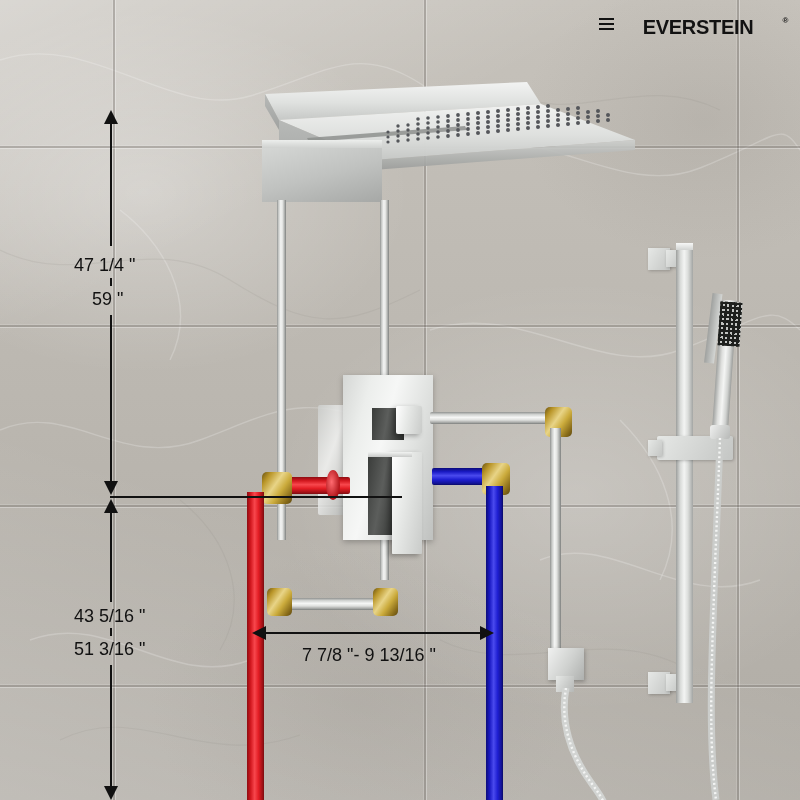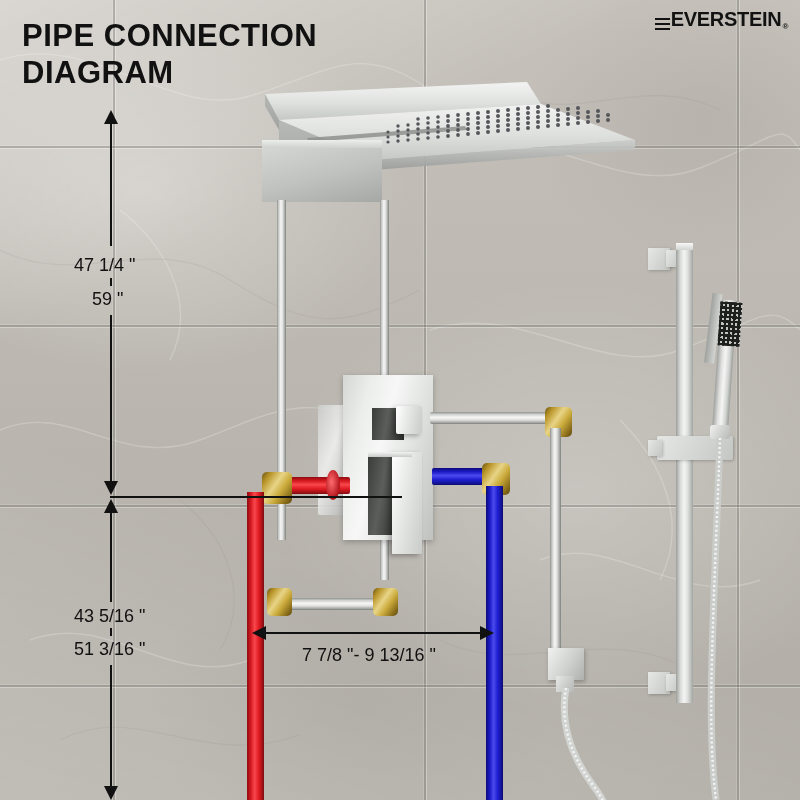--- a/index.html
+++ b/index.html
@@ -25,22 +25,22 @@
   
   .grout{position:absolute;background:rgba(120,116,110,.40);}
   .grout.v{width:2px;top:0;bottom:0;
      box-shadow:1px 0 0 rgba(255,255,255,.30), -1px 0 0 rgba(255,255,255,.14);}
   .grout.h{height:2px;left:0;right:0;
      box-shadow:0 1px 0 rgba(255,255,255,.30), 0 -1px 0 rgba(255,255,255,.14);}
 
   
   .title{position:absolute;left:22px;top:18px;font-size:31px;font-weight:bold;
      letter-spacing:.5px;line-height:1.18;color:#111;white-space:pre-line;}
-  .logo{position:absolute;right:12px;top:8px;display:flex;align-items:flex-end;
-     font-size:20px;font-weight:bold;letter-spacing:-.3px;color:#121212;}
+  .logo{position:absolute;right:12px;top:16px;display:flex;align-items:flex-start;
+     font-size:20px;font-weight:bold;letter-spacing:-.3px;color:#121212;gap:28px;}
   .logo .ebars{display:inline-block;width:15px;height:15px;margin-right:1px;position:relative;top:1px;}
   .logo .ebars i{position:absolute;left:0;right:0;height:2.4px;background:#121212;}
   .logo .ebars i:nth-child(1){top:1px;}
   .logo .ebars i:nth-child(2){top:6px;}
   .logo .ebars i:nth-child(3){top:11px;}
   .logo sup{font-size:8px;vertical-align:super;margin-left:1px;}
 
   .dim-text{position:absolute;color:#111;font-size:17.5px;white-space:nowrap;}
   .dim-text.big{font-size:18px;}
 
@@ -132,22 +132,20 @@
   </div>
 
   <div class="grout v" style="left:113px;"></div>
   <div class="grout v" style="left:424px;"></div>
   <div class="grout v" style="left:737px;"></div>
   <div class="grout h" style="top:146px;"></div>
   <div class="grout h" style="top:325px;"></div>
   <div class="grout h" style="top:505px;"></div>
   <div class="grout h" style="top:685px;"></div>
 
-  <div class="title">PIPE CONNECTION
-DIAGRAM</div>
 
   <div class="logo">
     <span class="ebars">
         <i></i>
         <i></i>
         <i></i>
       </span>
     <span>EVERSTEIN</span>
     <sup>®</sup>
   </div>

